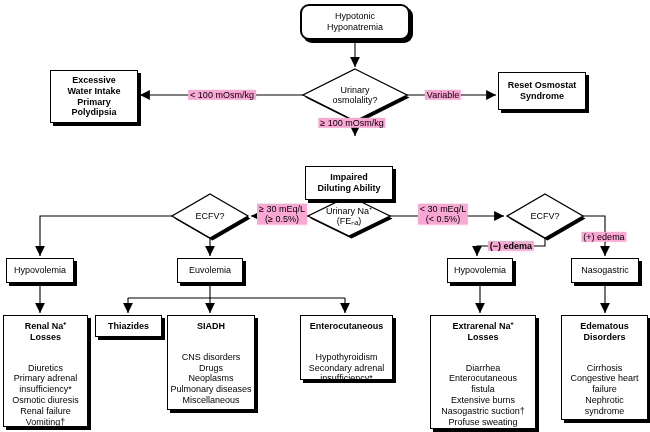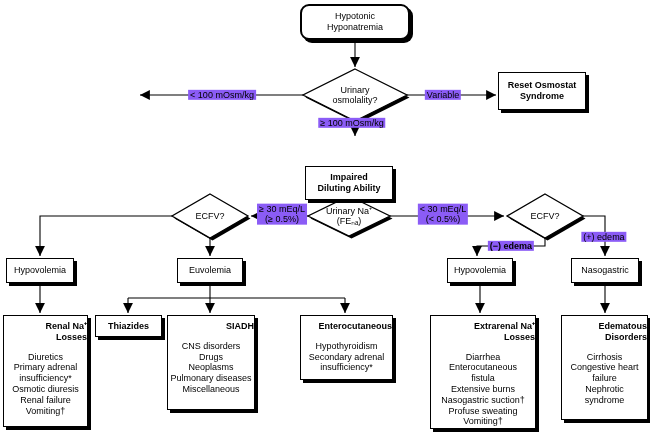--- a/index.html
+++ b/index.html
@@ -7,25 +7,25 @@
           font-family:"Liberation Sans",sans-serif;color:#000;border-radius:9px;}
   .lines{position:absolute;left:0;top:0;z-index:0;}
   .node{position:absolute;z-index:1;background:#fff;border:1.5px solid #000;
         box-shadow:3px 3px 0 #000;display:flex;align-items:center;justify-content:center;
         text-align:center;font-size:9px;line-height:1.18;white-space:pre-line;box-sizing:border-box;}
   .bold{font-weight:bold;}
   .rounded{border-radius:9px;border-width:2px;}
   .bigbox{position:absolute;z-index:1;background:#fff;border:1.5px solid #000;
           box-shadow:3px 3px 0 #000;text-align:center;font-size:9px;line-height:1.2;
           box-sizing:border-box;padding-top:5px;}
-  .bigbox .title{font-weight:bold;white-space:pre-line;margin-bottom:9px;text-align:right;}
+  .bigbox .title{font-weight:bold;white-space:pre-line;margin-bottom:20px;}
   .bigbox .items{white-space:pre-line;}
   .dtext{position:absolute;z-index:2;display:flex;align-items:center;justify-content:center;
          text-align:center;font-size:9px;line-height:1.15;white-space:pre-line;}
-  .elabel{position:absolute;z-index:2;background:#8b5cf6;font-size:9px;line-height:1.15;
+  .elabel{position:absolute;z-index:2;background:#f9a8d4;font-size:9px;line-height:1.15;
           text-align:center;white-space:pre-line;padding:0 2px;transform:translate(-50%,-50%);}
 </style>
 </head>
 <body>
 
 <div class="canvas">
 
   <svg class="lines" width="650" height="432">
     <defs>
       <marker id="arr" markerWidth="9" markerHeight="9" refX="9" refY="4.5" orient="auto">
@@ -84,20 +84,24 @@
   <div class="elabel" style="left:222px;top:95px;">&lt; 100 mOsm/kg</div>
   <div class="elabel" style="left:443px;top:95px;">Variable</div>
   <div class="elabel" style="left:352px;top:123px;">≥ 100 mOsm/kg</div>
   <div class="elabel" style="left:282px;top:214px;">≥ 30 mEq/L
 (≥ 0.5%)</div>
   <div class="elabel" style="left:443px;top:214px;">&lt; 30 mEq/L
 (&lt; 0.5%)</div>
   <div class="elabel" style="left:511px;top:246px;font-weight:bold;">(−) edema</div>
   <div class="elabel" style="left:604px;top:237px;">(+) edema</div>
 
+  <div class="node bold" style="left:50px;top:70px;width:88px;height:53px;">Excessive
+Water Intake
+Primary
+Polydipsia</div>
   <div class="node bold" style="left:498px;top:72px;width:88px;height:38px;">Reset Osmostat
 Syndrome</div>
   <div class="node bold" style="left:305px;top:138px;width:88px;height:34px;margin-top:28px;">Impaired
 Diluting Ability</div>
 
   <div class="node" style="left:6px;top:258px;width:68px;height:25px;">Hypovolemia</div>
   <div class="node" style="left:177px;top:258px;width:66px;height:25px;">Euvolemia</div>
   <div class="node" style="left:447px;top:258px;width:66px;height:25px;">Hypovolemia</div>
   <div class="node" style="left:571px;top:258px;width:68px;height:25px;">Nasogastric</div>
 

